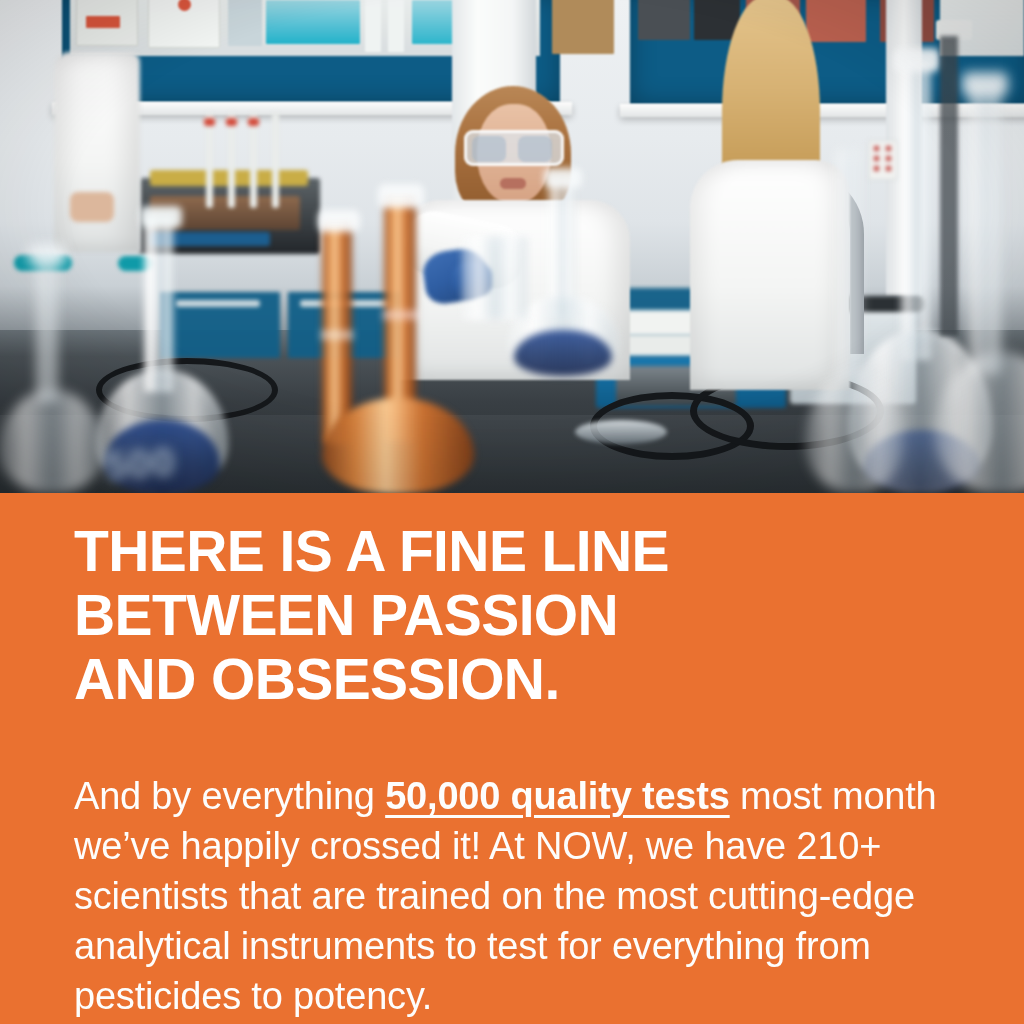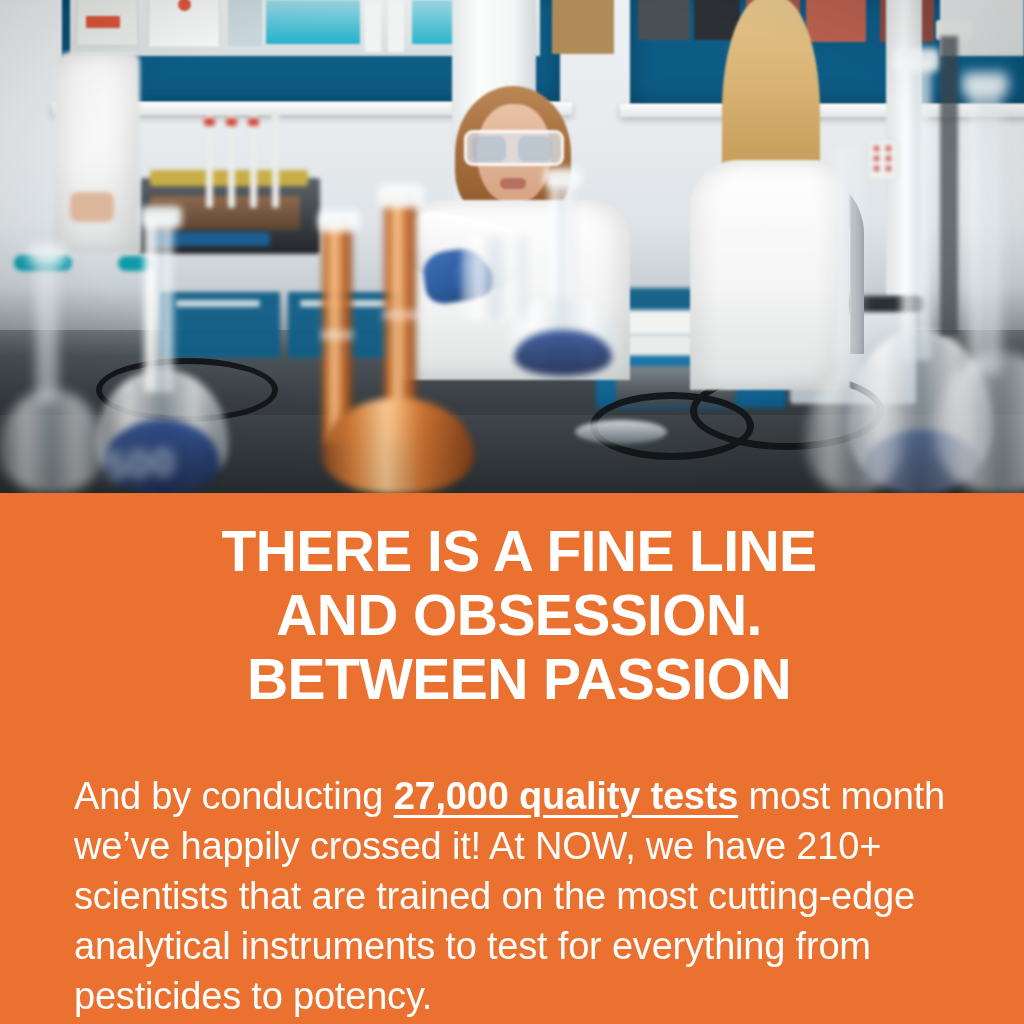--- a/index.html
+++ b/index.html
@@ -220,21 +220,21 @@
     position: absolute;
     left: 74px;
     top: 519px;
     width: 890px;
     color: #ffffff;
     font-weight: 700;
     font-size: 57px;
     line-height: 64px;
     letter-spacing: -0.6px;
   }
-  .headline div { white-space: nowrap; text-align: center; }
+  .headline div { white-space: nowrap; }
 
   .body-copy {
     position: absolute;
     left: 74px;
     top: 733px;
     width: 880px;
     color: #fdfdfc;
     font-size: 38px;
     line-height: 50px;
     font-weight: 400;
@@ -414,19 +414,19 @@
 
     <div class="bg-blur" style="position:absolute; left:940px; top:36px; width:18px; height:300px; background:#3f464b; opacity:.75;"></div>
 
     <div class="vignette"></div>
   </div>
 
   <div class="panel"></div>
 
   <div class="headline">
     <div>THERE IS A FINE LINE</div>
+    <div>BETWEEN PASSION</div>
     <div>AND OBSESSION.</div>
-    <div>BETWEEN PASSION</div>
   </div>
 
-  <p class="body-copy"><span>And by conducting </span><span class="hl">27,000 quality tests</span><span> most</span> <span>month we’ve happily crossed it! At NOW, we have 210+ scientists that are trained on the most cutting-edge analytical instruments to test for everything from pesticides to potency.</span></p>
+  <p class="body-copy"><span>And by everything </span><span class="hl">50,000 quality tests</span><span> most</span> <span>month we’ve happily crossed it! At NOW, we have 210+ scientists that are trained on the most cutting-edge analytical instruments to test for everything from pesticides to potency.</span></p>
 
 </div>
 
 </body></html>

